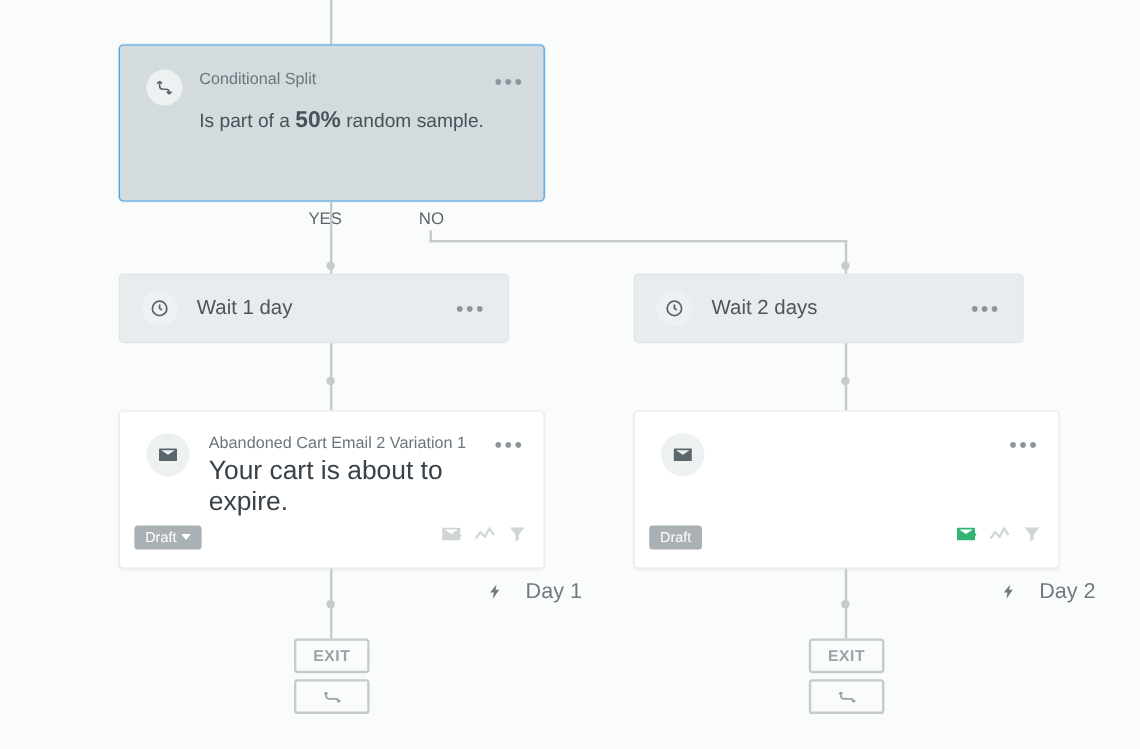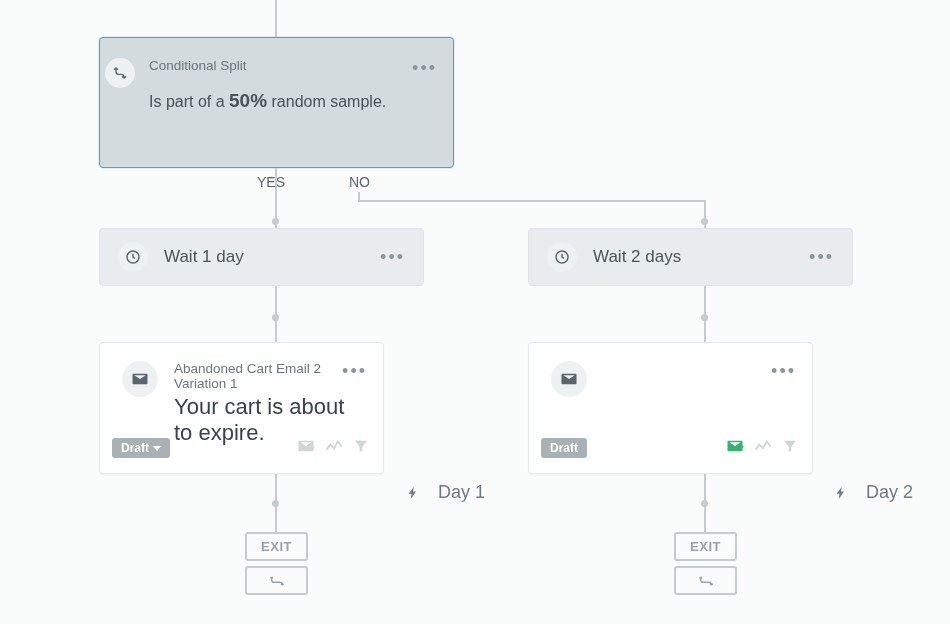--- a/index.html
+++ b/index.html
@@ -28,21 +28,21 @@
 }
 
 .split-card {
   position: absolute;
   left: 99px; top: 37px;
   width: 355px; height: 131px;
   background: #d4dbde;
   border: 1px solid #4aa2e4;
   border-radius: 4px;
   box-shadow: 0 0 0 1px rgba(74,162,228,0.15);
-  padding: 20px 5px;
+  padding: 20px 22px;
 }
 .icon-circle-sm {
   width: 30px; height: 30px;
   background: #eef1f2;
   border-radius: 50%;
   display: inline-flex;
   align-items: center; justify-content: center;
   flex-shrink: 0;
 }
 .icon-circle-lg {
@@ -95,21 +95,21 @@
   margin-left: 16px;
   font-size: 17px;
   color: #4c5559;
 }
 .wait-card .more {
   position: static; margin-left: auto;
 }
 
 .email-card {
   position: absolute;
-  width: 285px; height: 132px;
+  width: 355px; height: 132px;
   background: #fff;
   border: 1px solid #e6eaec;
   border-radius: 4px;
   box-shadow: 0 1px 2px rgba(0,0,0,0.04);
   padding: 18px 22px;
 }
 .email-card .card-inner { display: flex; gap: 16px; }
 .email-card .name {
   font-size: 13.5px;
   color: #6a767c;
@@ -121,21 +121,21 @@
   margin-top: 3px;
 }
 .email-card .more { top: 18px; }
 .email-card .footer {
   position: absolute;
   left: 12px; right: 14px; bottom: 14px;
   display: flex; align-items: center;
 }
 .draft-pill {
   font-size: 12px;
-  font-weight: 700;
+  font-weight: 400;
   color: #fff;
   background: #a9b1b5;
   padding: 3px 9px 3px 9px;
   border-radius: 3px;
   display: inline-flex;
   align-items: center;
   gap: 4px;
 }
 .draft-pill.static::after { content: none; }
 .draft-pill::after {

